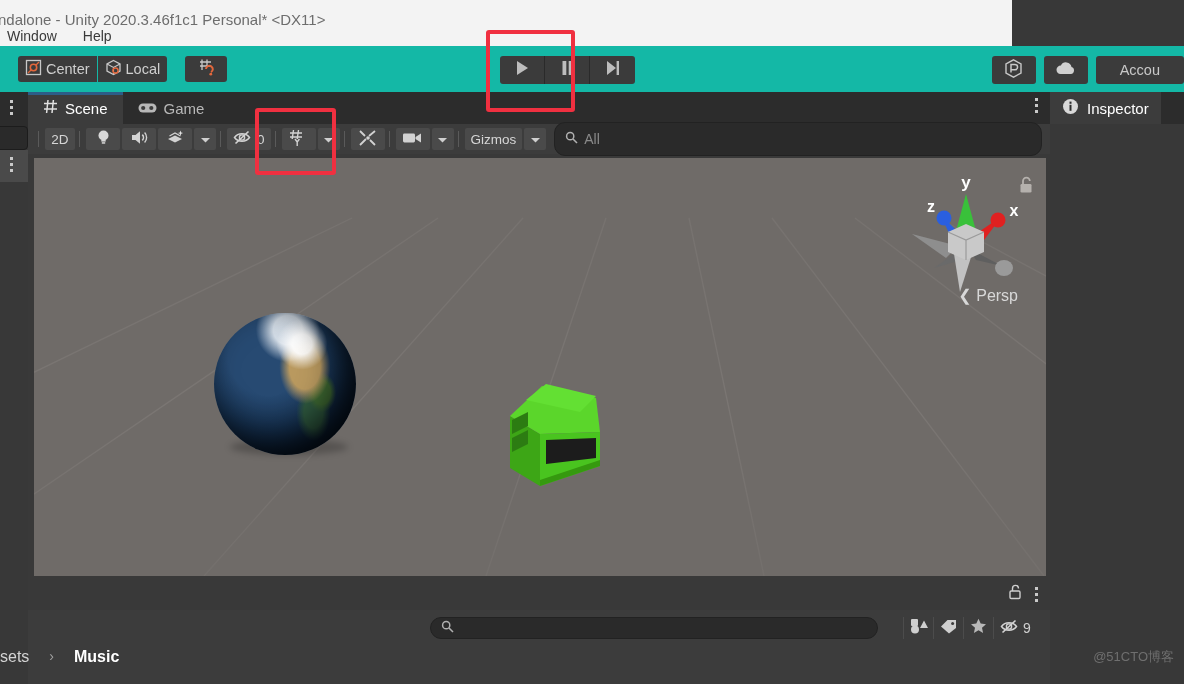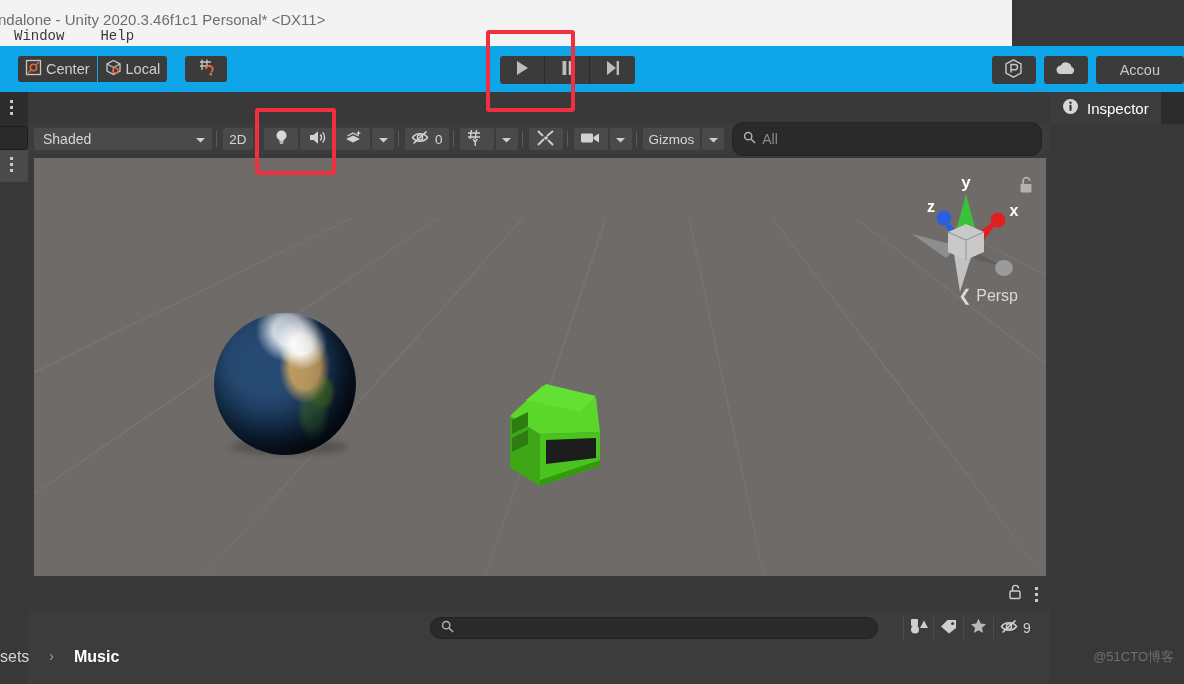--- a/index.html
+++ b/index.html
@@ -13,29 +13,29 @@
 
   
   .titlebar {
     position: absolute; left: 0; top: 0; width: 1012px; height: 46px;
     background: #f3f3f3;
   }
   .title-text {
     position: absolute; left: -2px; top: 11px;
     font-size: 15px; color: #6d6d6d; white-space: nowrap;
   }
-  .menu-row { position: absolute; left: 10px; top: 26px; display: flex; gap: 28px; font-family: Liberation Mono, monospace; }
+  .menu-row { position: absolute; left: 3px; top: 26px; display: flex; gap: 18px; }
   .menu-item {
     font-size: 14px; color: #3a3a3a; padding: 2px 4px; cursor: default;
   }
 
   
   .toolbar {
     position: absolute; left: 0; top: 46px; width: 1184px; height: 46px;
-    background: #0ea5e9;
+    background: #14b8a6;
     display: flex; align-items: center;
   }
   .tb-group { display: flex; align-items: center; }
   .tb-btn {
     height: 26px; background: #3b3b3b; border: none;
     display: flex; align-items: center; justify-content: center;
     color: #cfcfcf; font-size: 14.5px; font-family: "Liberation Sans", sans-serif;
     cursor: pointer; padding: 0 7px; gap: 4px;
   }
   .pivot-left { border-radius: 3px 0 0 3px; }
@@ -342,30 +342,47 @@
   <div class="edge-strip-mid">
     <div class="kebab" style="position:absolute;left:10px;top:7px">
       <i></i>
         <i></i>
         <i></i>
     </div>
   </div>
   <div class="edge-strip-bot"></div>
 
   <div class="scene-panel">
+    <div class="tabbar">
+      <div class="tab active">
+        <span class="ico">
+          <svg width="15" height="15" viewBox="0 0 15 15">
+            <path d="M5 1 L3.6 14 M10.4 1 L9 14 M1 4.5 L14 4.5 M1 10 L14 10" stroke="#e0e0e0" stroke-width="1.5" fill="none"></path>
+          </svg>
+        </span>
+        <span>Scene</span>
+      </div>
+      <div class="tab">
+        <span class="ico">
+          <svg width="19" height="12" viewBox="0 0 19 12">
+            <rect x="0.5" y="1.5" width="18" height="9" rx="4.5" fill="#b8b8b8"></rect>
+            <circle cx="5.2" cy="6" r="2.1" fill="#3c3c3c"></circle>
+            <circle cx="13.3" cy="6" r="2.1" fill="#3c3c3c"></circle>
+          </svg>
+        </span>
+        <span>Game</span>
+      </div>
+      <div class="panel-kebab kebab">
+        <i></i>
+          <i></i>
+          <i></i>
+      </div>
+    </div>
 
     <div class="scene-toolbar">
-      <div class="st-dropdown" style="width:178px">
-        <span>Shaded</span>
-        <span class="ico">
-          <svg width="11" height="8" viewBox="0 0 11 8">
-              <path d="M1 2 L5.5 6.5 L10 2 Z" fill="#cfcfcf"></path>
-            </svg>
-        </span>
-      </div>
       <div class="st-sep"></div>
       <div class="st-btn">
         <span>2D</span>
       </div>
       <div class="st-sep"></div>
       <div class="st-btn" style="min-width:34px">
         <span class="ico">
           <svg width="15" height="17" viewBox="0 0 15 17">
             <circle cx="7.5" cy="6.5" r="5" fill="#d8d8d8"></circle>
             <rect x="5.3" y="11" width="4.4" height="1.6" fill="#d8d8d8"></rect>

